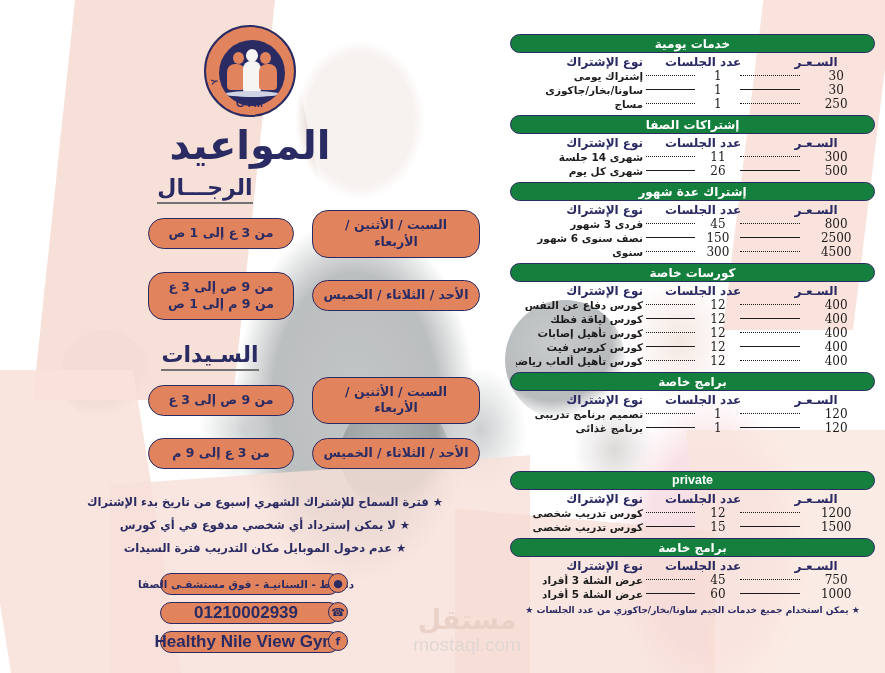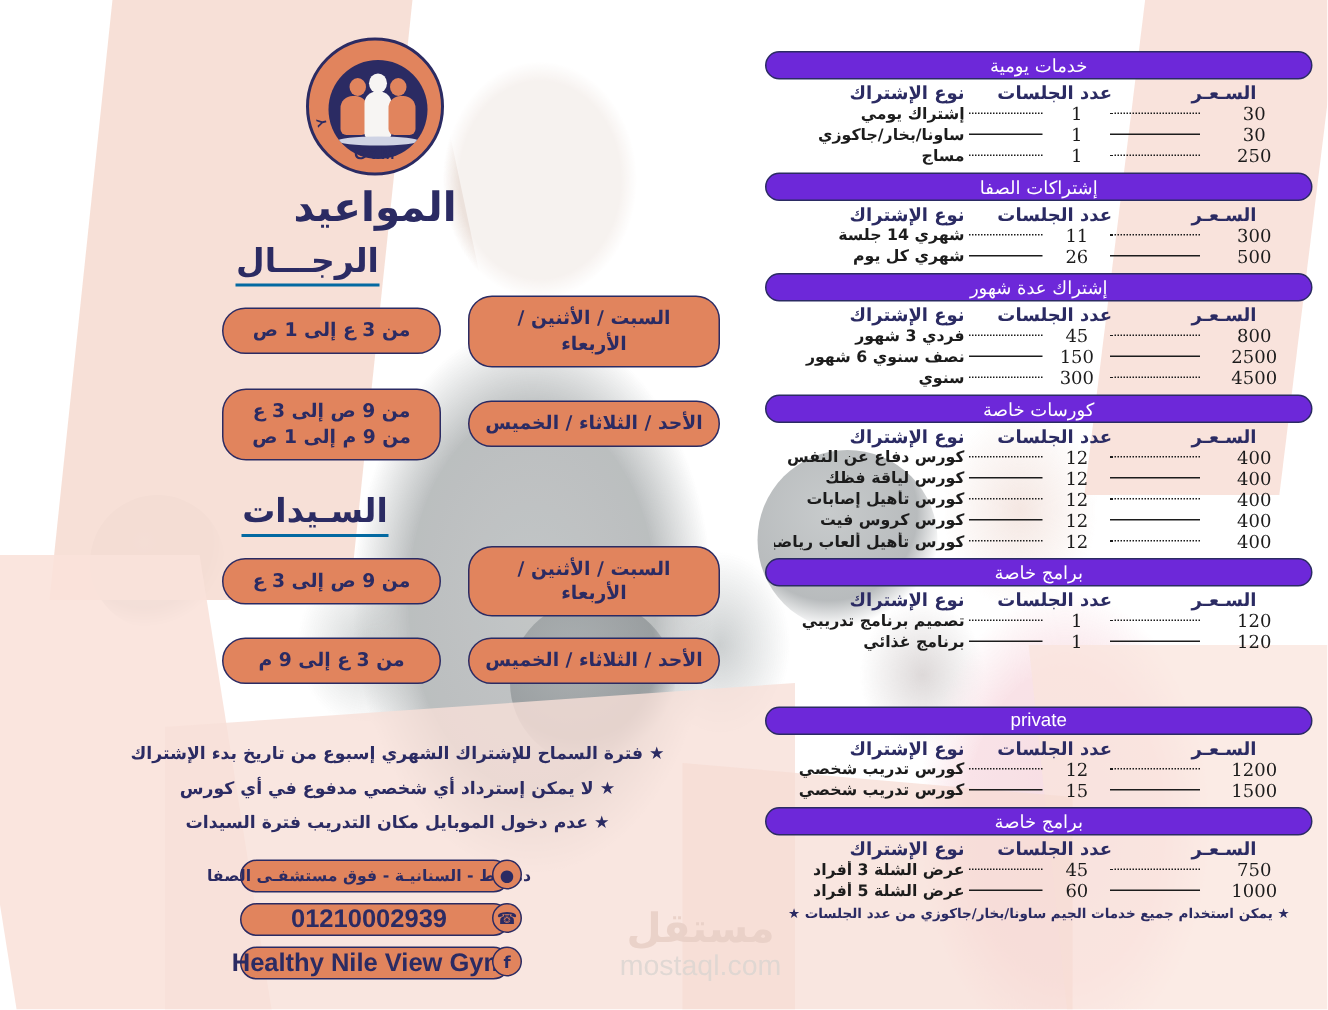--- a/index.html
+++ b/index.html
@@ -106,28 +106,28 @@
   }
   .logo-gym{
     position:absolute;left:0;right:0;bottom:6px;text-align:center;
     font-family:"Liberation Sans",sans-serif;font-size:11px;font-weight:bold;
     color:#2b2b63;letter-spacing:1px;
   }
 
   
   .schedule{position:absolute;left:60px;top:125px;width:420px;}
   .sched-title{
-    text-align:center;font-size:27px;font-weight:bold;color:#2b2b63;
+    text-align:center;font-size:40px;font-weight:bold;color:#2b2b63;
     line-height:1;margin:0 0 10px 0;padding-right:40px;
   }
   .group-head{
     text-align:center;font-size:22px;font-weight:bold;color:#2b2b63;
     letter-spacing:3px;margin:8px 0 10px 0;padding-right:130px;
   }
-  .group-head span{border-bottom:2px solid #0369a1;padding-bottom:2px;}
+  .group-head span{border-bottom:2px solid #737373;padding-bottom:2px;}
   .sched-row{display:flex;align-items:center;justify-content:flex-start;margin-bottom:14px;gap:18px;}
   .pill{
     background:#e1845d;border:1.5px solid #2b2b63;border-radius:16px;
     color:#2b2b63;font-weight:bold;text-align:center;
     font-size:12.5px;padding:6px 10px;box-sizing:border-box;line-height:1.35;
   }
   .pill.days{width:168px;}
   .pill.times{width:146px;}
 
   
@@ -150,23 +150,23 @@
   }
   .contact-row .c-text{
     color:#2b2b63;font-size:10.5px;font-weight:bold;padding:0 14px 0 6px;white-space:nowrap;
   }
   .contact-row .c-text.en{font-family:"Liberation Sans",sans-serif;font-size:17px;}
 
   
   .tables{position:absolute;right:10px;top:34px;width:365px;}
   .tbl{margin-bottom:4px;}
   .tbl-head{
-    background:#6d28d9;border:1.5px solid #2b2b63;border-radius:11px;height:17px;
+    background:#15803d;border:1.5px solid #2b2b63;border-radius:11px;height:17px;
     display:flex;align-items:center;justify-content:center;
-    color:#ffffff;font-size:12px;font-weight:normal;line-height:1;margin-bottom:1px;
+    color:#ffffff;font-size:12px;font-weight:bold;line-height:1;margin-bottom:1px;
   }
   .tbl-head.en{font-family:"Liberation Sans",sans-serif;font-size:12.5px;margin-top:36px;}
   .col-heads{display:flex;align-items:center;padding:1px 6px 0 6px;}
   .ch{color:#2b2b63;font-size:12px;font-weight:bold;white-space:nowrap;}
   .ch.c-type{width:36%;text-align:right;}
   .ch.c-sess{width:34%;text-align:center;}
   .ch.c-price{width:30%;text-align:center;}
   .row{display:flex;align-items:center;padding:0 6px;height:14px;}
   .r-type{
     width:36%;text-align:right;color:#1c1c1c;font-size:10.5px;font-weight:bold;

